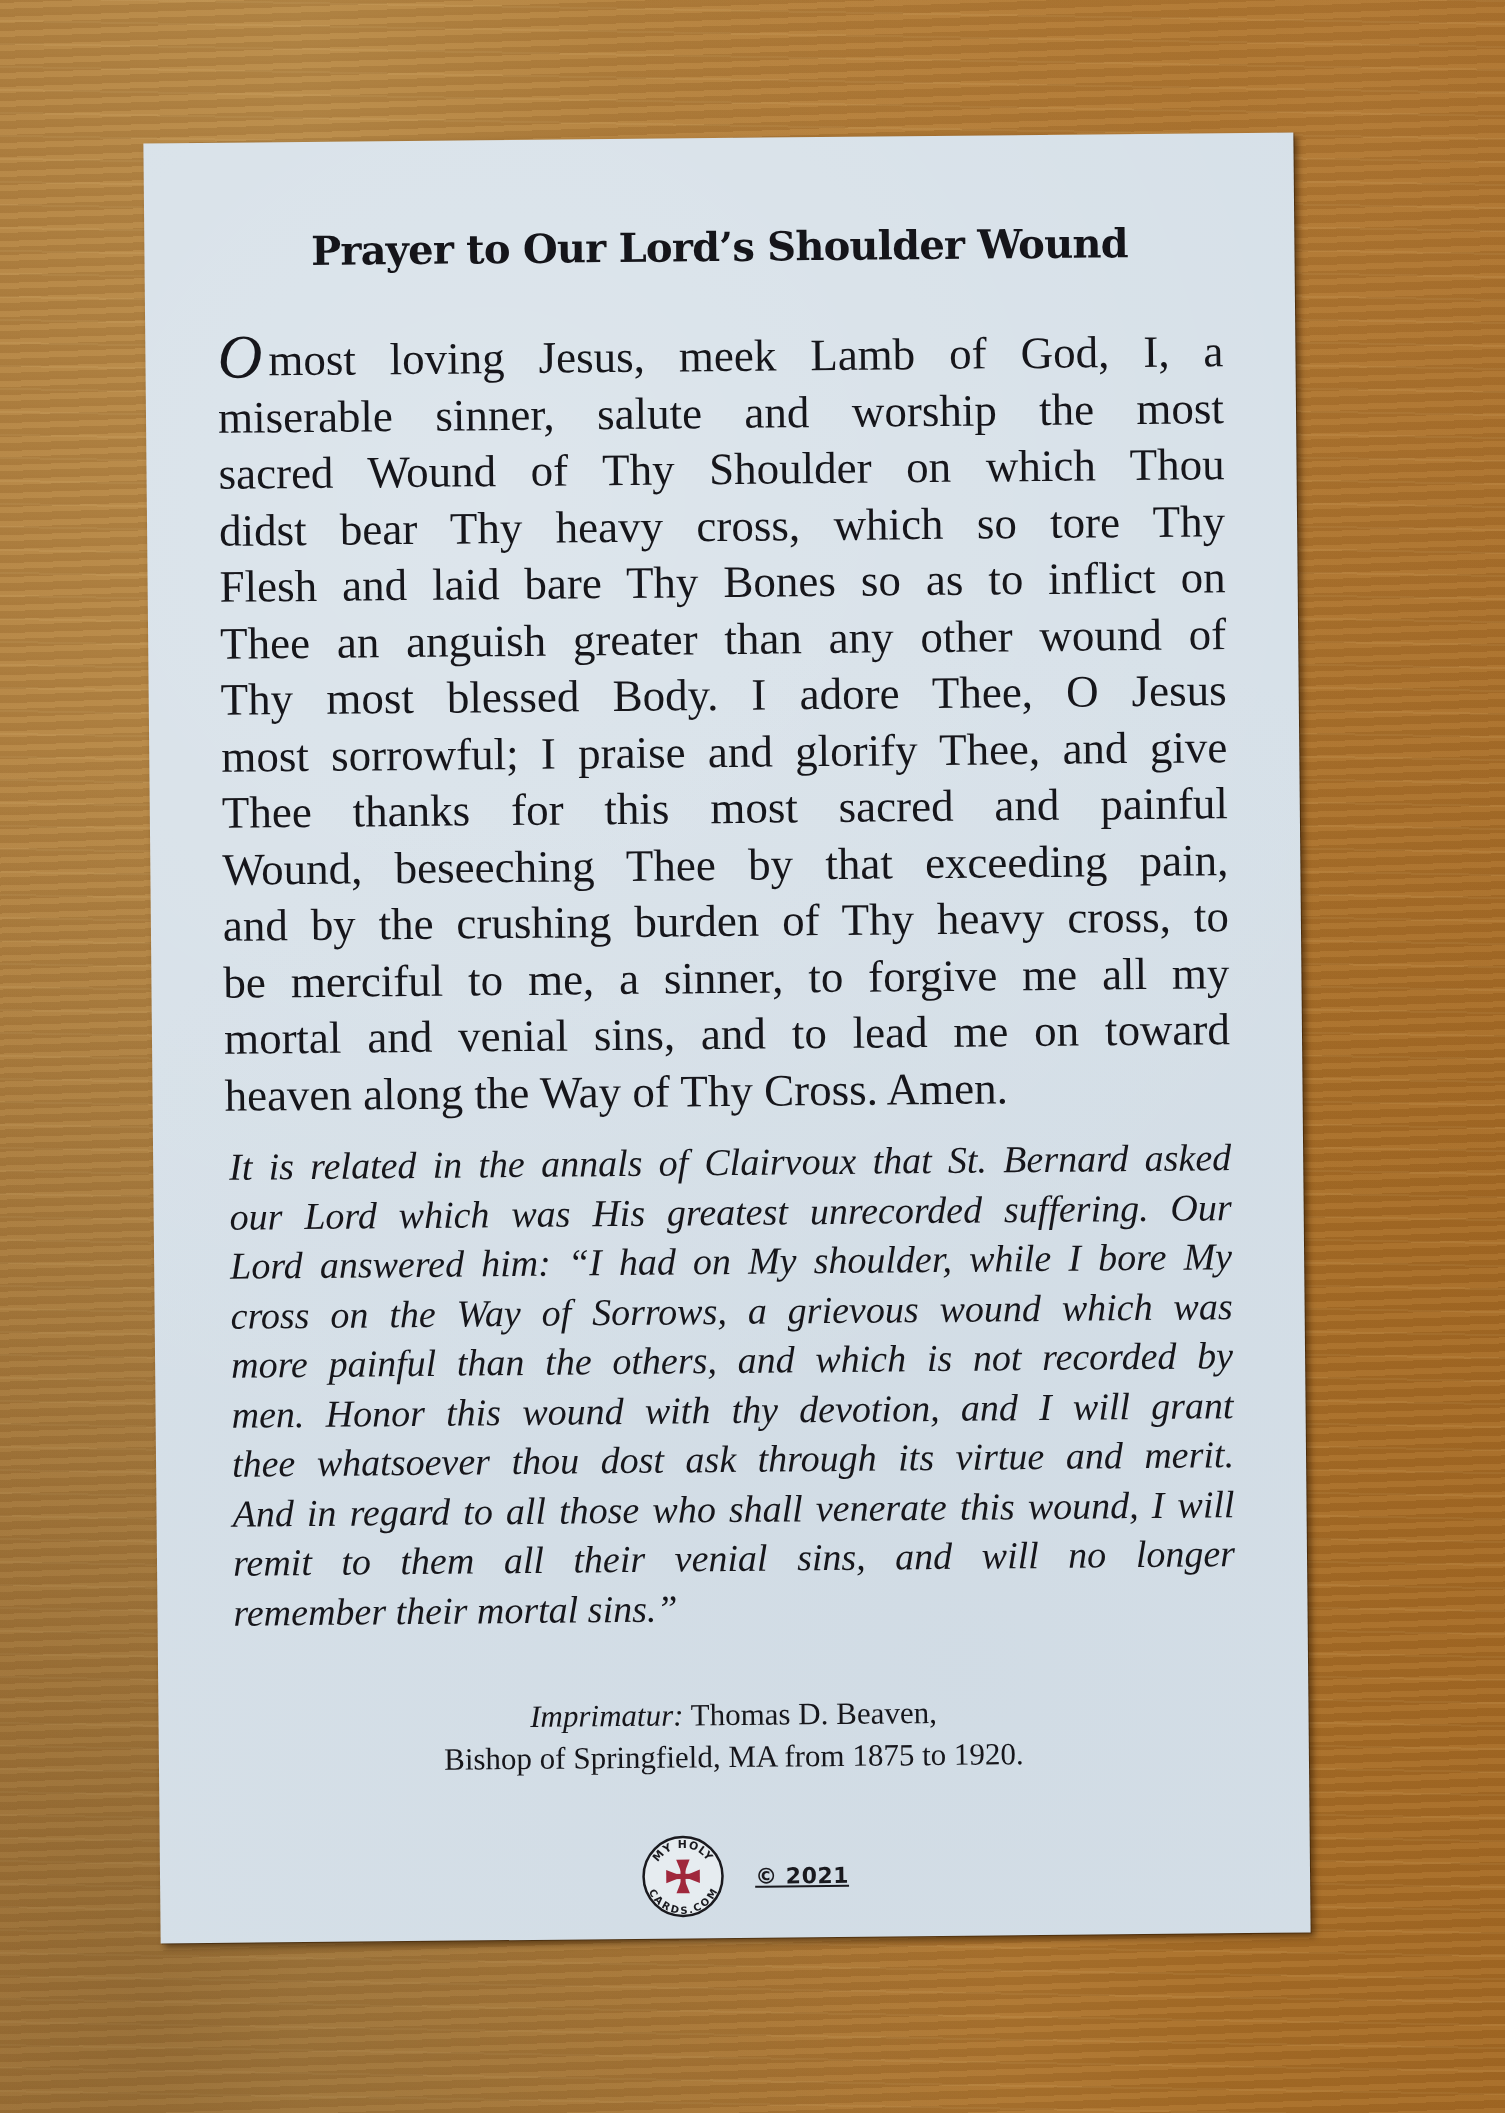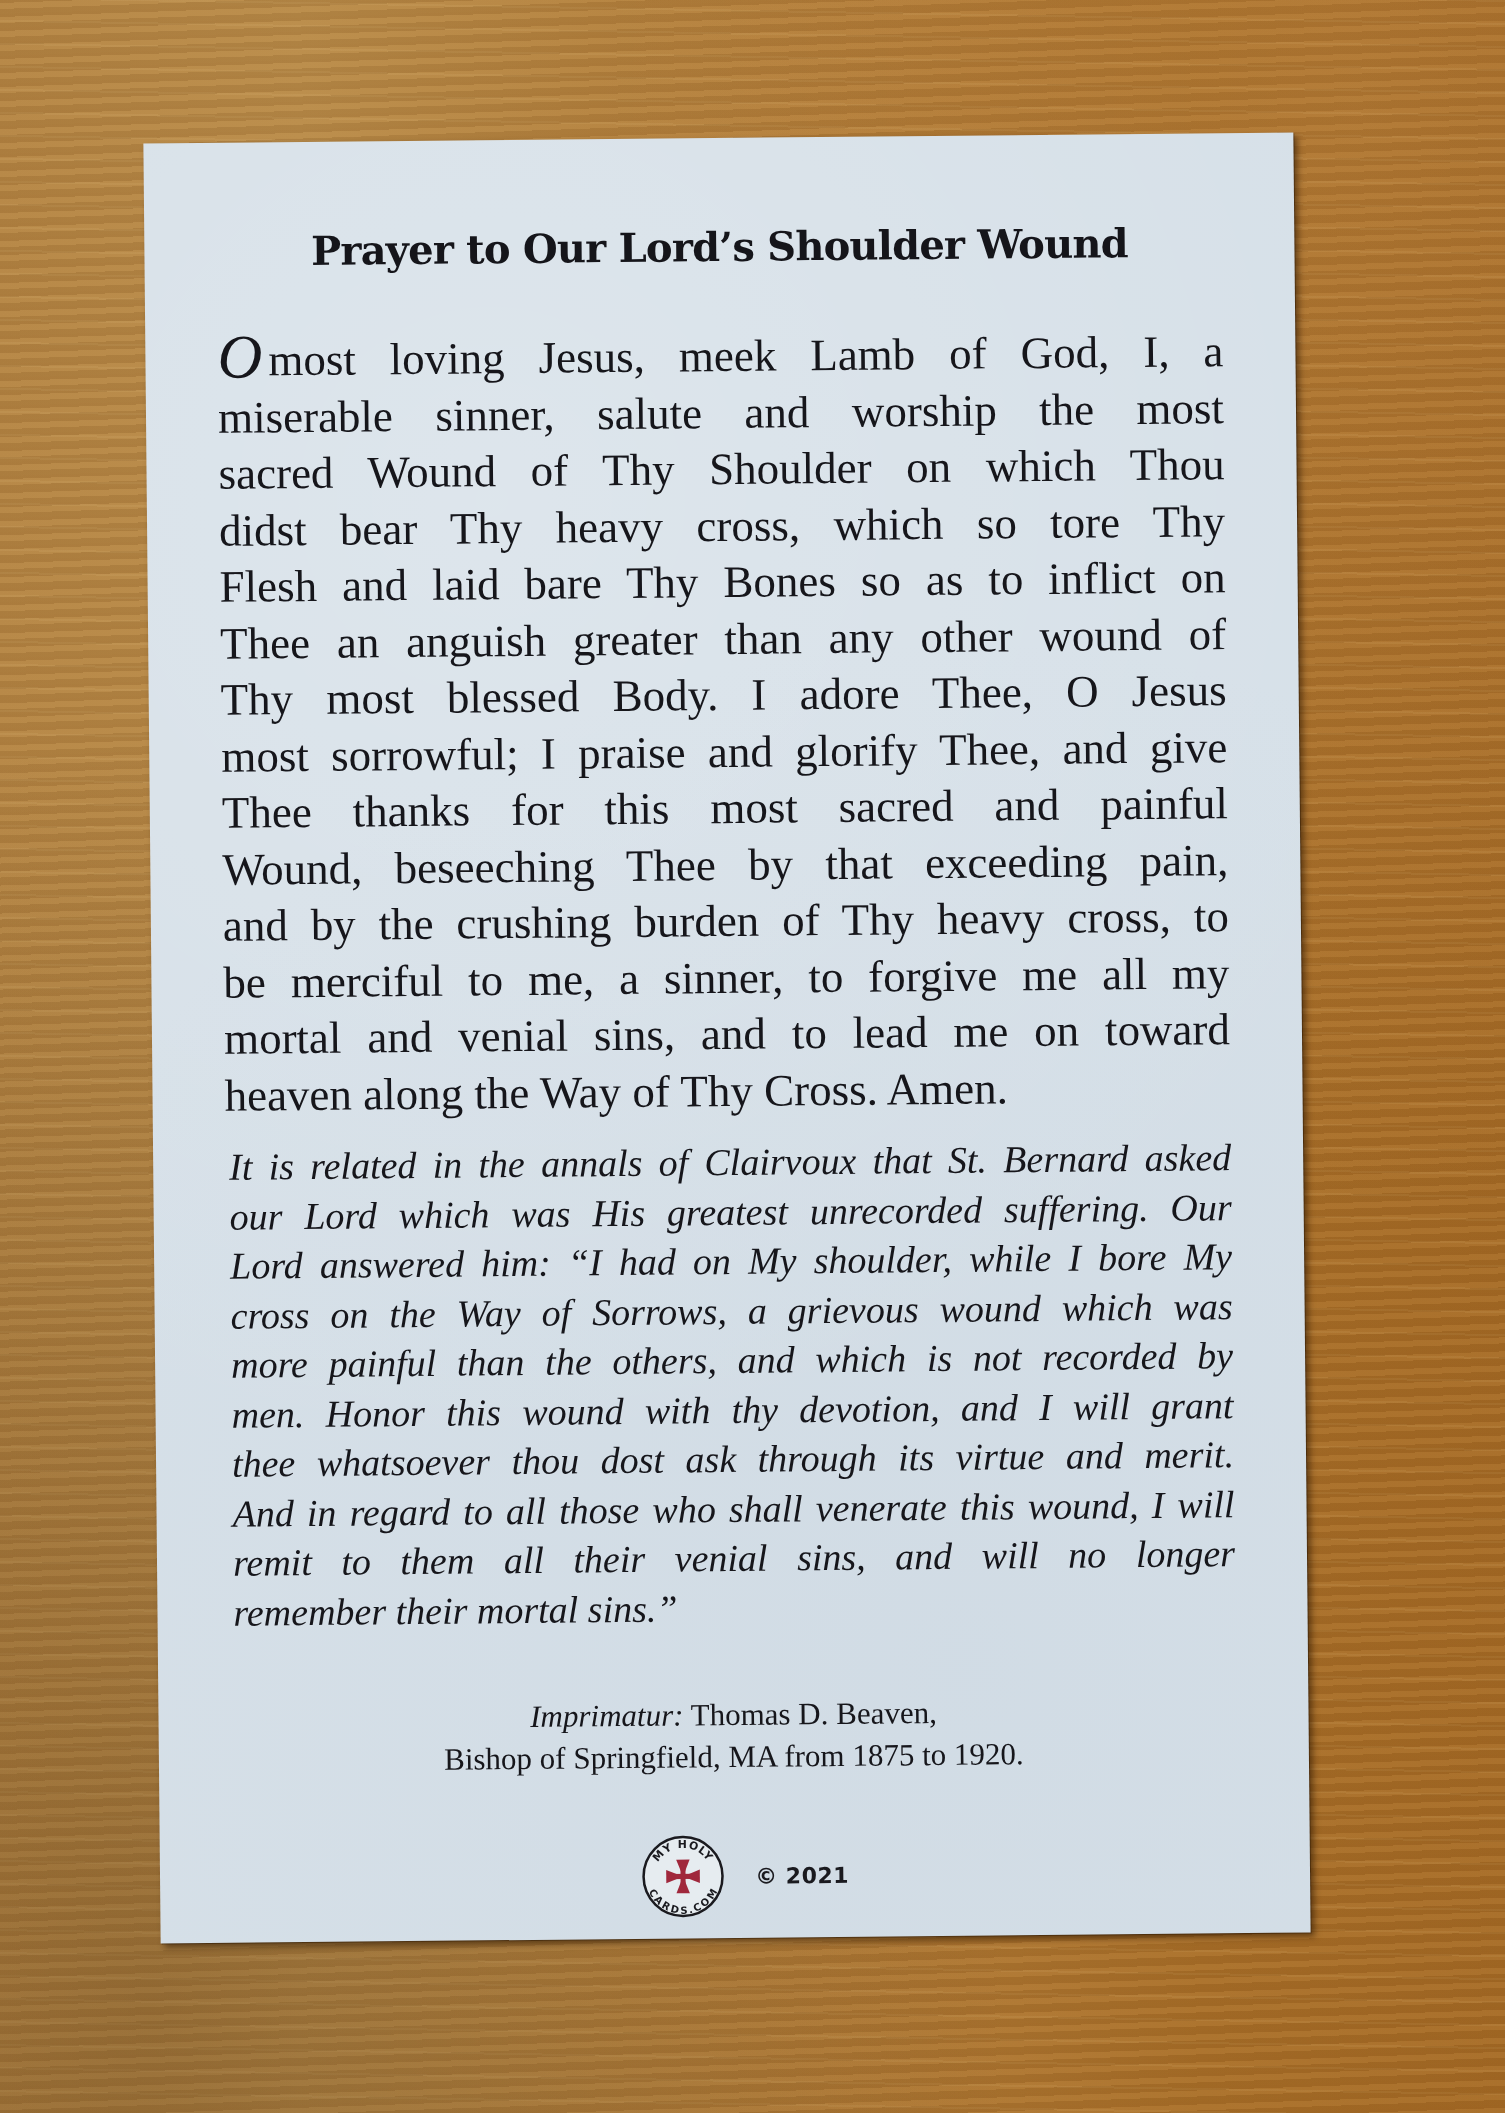--- a/index.html
+++ b/index.html
@@ -127,20 +127,21 @@
       width: 84px;
       height: 84px;
       margin-left: 20px;
     }
     .copyright {
       font-family: "DejaVu Sans", sans-serif;
       font-size: 22px;
       color: #1a1a1f;
       font-weight: bold;
       letter-spacing: 0.5px;
+      text-decoration: underline;
     }
   </style>
 </head>
 <body>
 
 <div class="wood-shade"></div>
 
 <div class="card">
 
   <div class="title">Prayer to Our Lord’s Shoulder Wound</div>

